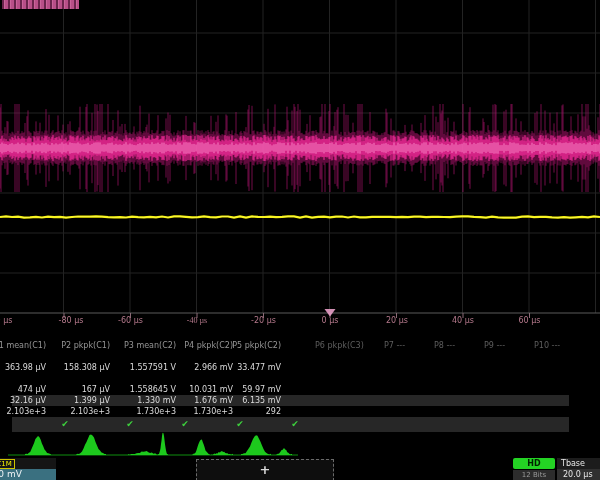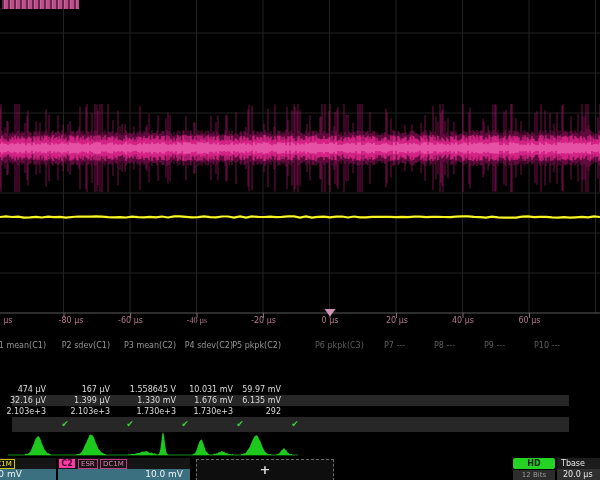--- a/index.html
+++ b/index.html
@@ -67,30 +67,37 @@
       <span class="axlab" style="left: 263.5px;">-20 µs</span>
       <span class="axlab" style="left: 330px;">0 µs</span>
       <span class="axlab" style="left: 397px;">20 µs</span>
       <span class="axlab" style="left: 463px;">40 µs</span>
       <span class="axlab" style="left: 529.5px;">60 µs</span>
     </div>
 
   <div class="mtable">
     <div class="trow" style="top:0">
       <span class="cell hdr c0">P1 mean(C1)</span>
-      <span class="cell hdr c1">P2 sdev(C1)</span>
+      <span class="cell hdr c1">P2 pkpk(C1)</span>
       <span class="cell hdr c2">P3 mean(C2)</span>
-      <span class="cell hdr c3">P4 sdev(C2)</span>
+      <span class="cell hdr c3">P4 pkpk(C2)</span>
       <span class="cell hdr c4">P5 pkpk(C2)</span>
       <span class="dimhdr" style="left:303px">P6 pkpk(C3)</span>
       <span class="dimhdr" style="left:372px">P7 ---</span>
       <span class="dimhdr" style="left:422px">P8 ---</span>
       <span class="dimhdr" style="left:472px">P9 ---</span>
       <span class="dimhdr" style="left:522px">P10 ---</span>
       <span class="dimhdr" style="left:590px">P11</span>
+    </div>
+    <div class="trow" style="top:22px">
+      <span class="cell c0">363.98 µV</span>
+      <span class="cell c1">158.308 µV</span>
+      <span class="cell c2">1.557591 V</span>
+      <span class="cell c3">2.966 mV</span>
+      <span class="cell c4">33.477 mV</span>
     </div>
     <div class="trow" style="top:44px">
       <span class="cell c0">474 µV</span>
       <span class="cell c1">167 µV</span>
       <span class="cell c2">1.558645 V</span>
       <span class="cell c3">10.031 mV</span>
       <span class="cell c4">59.97 mV</span>
     </div>
     <div class="trow stripe" style="top:55px">
       <span class="cell c0">32.16 µV</span>
@@ -129,30 +136,20 @@
 
   <div class="descbox" id="c1box">
     <div class="drow">
       <span class="badge obadge" style="left:34px">DC1M</span>
     </div>
     <div class="dval">
       <span class="abs" style="left:30px">10.0 mV</span>
     </div>
   </div>
 
-  <div class="descbox" id="c2box">
-    <div class="drow">
-      <span class="chbadge">C2</span>
-      <span class="badge obadge" style="left:20px">ESR</span>
-      <span class="badge obadge" style="left:42px">DC1M</span>
-    </div>
-    <div class="dval">
-      <span class="abs" style="right:7px">10.0 mV</span>
-    </div>
-  </div>
 
   <div id="addbox">
     <span>+</span>
   </div>
 
   <div id="hdbadge">HD</div>
   <div id="bits">12 Bits</div>
 
   <div id="tbasebox">
     <div class="tb-title">Tbase</div>

